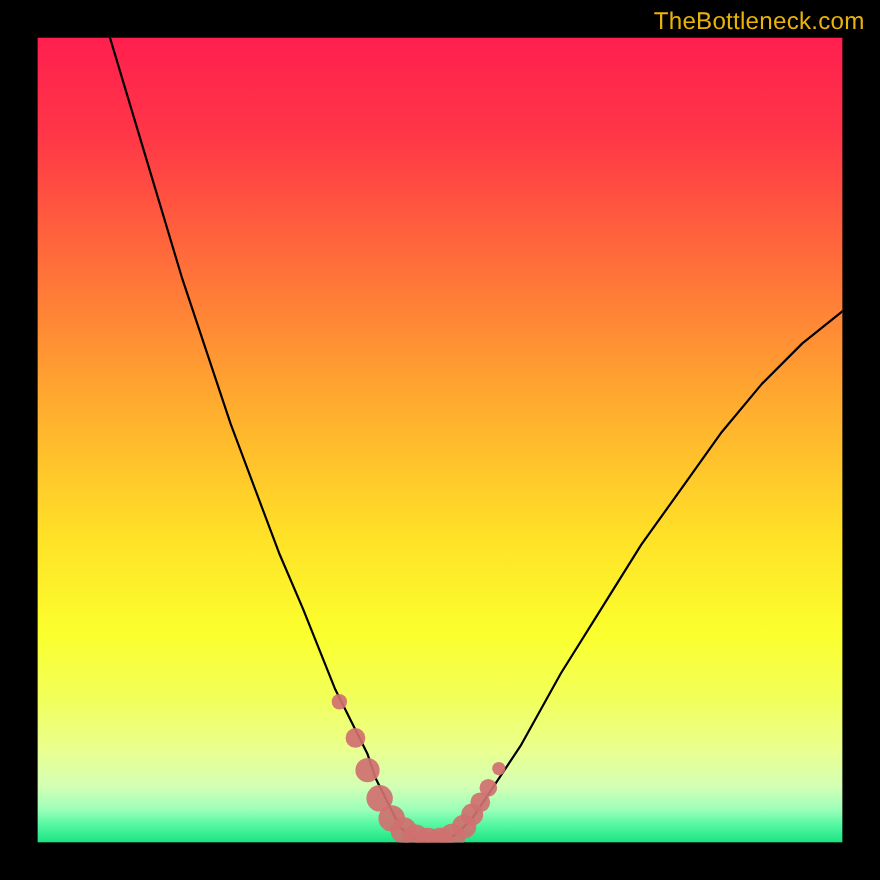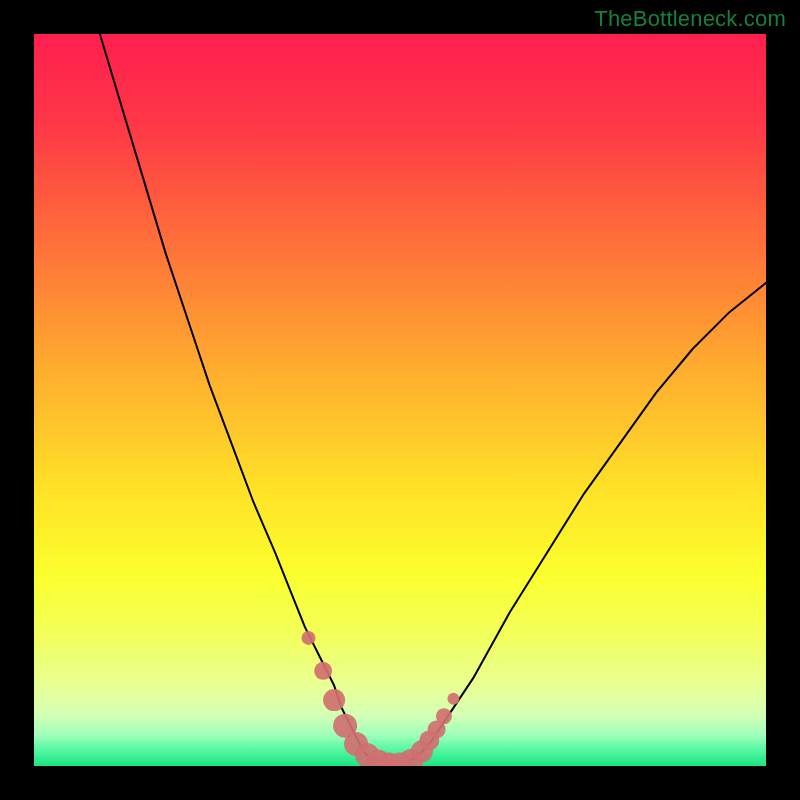--- a/index.html
+++ b/index.html
@@ -24,21 +24,21 @@
     top: 34px;
     left: 34px;
     width: 732px;
     height: 732px;
     
   }
   .watermark {
     position: absolute;
     top: 6px;
     right: 14px;
-    color: #15803d;
+    color: #eab308;
     font-size: 22px;
     font-weight: 400;
     letter-spacing: 0.2px;
     user-select: none;
   }
   svg {
     display: block;
   }
 </style>
 </head>

